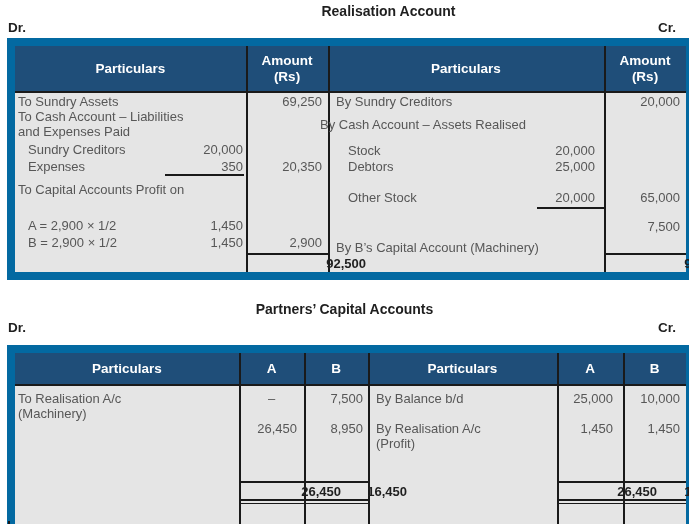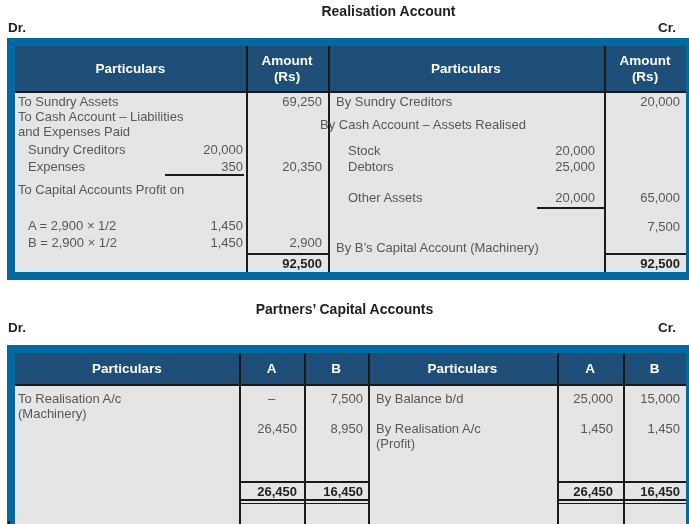--- a/index.html
+++ b/index.html
@@ -12,21 +12,21 @@
   .cr{left:0;width:676px;text-align:right;}
   .tbl{position:absolute;border:8px solid #0369a1;background:#e5e5e5;}
   .hdrband{position:absolute;left:0;top:0;width:100%;background:#1f4e79;display:flex;}
   .hcell{color:#ffffff;font-weight:bold;font-size:13.5px;text-align:center;
          display:flex;flex-direction:column;justify-content:center;line-height:16px;}
   .vline{position:absolute;top:0;width:1.5px;background:#1a1a1a;}
   .hline{position:absolute;height:1.5px;background:#1a1a1a;}
   .ln{position:absolute;white-space:nowrap;line-height:15px;font-size:13px;}
   .num{text-align:right;}
   .ctr{text-align:center;}
-  .tot{font-weight:bold;color:#1f1f1f;}
+  .tot{font-weight:bold;color:#1f1f1f;padding-left:44px;}
   .artifact{position:absolute;background:#1a1a1a;}
 </style>
 </head>
 <body>
 
 <div class="page">
 
   <div class="acct-title" style="top:3px;margin-left:44px;">Realisation Account</div>
   <div class="drcr dr" style="top:20px;">Dr.</div>
   <div class="drcr cr" style="top:20px;">Cr.</div>
@@ -68,21 +68,21 @@
     <div class="ln num" style="left:231px;top:189px;width:76px;">2,900</div>
     <div class="hline" style="left:231px;top:207px;width:82px;"></div>
     <div class="ln num tot" style="left:231px;top:210px;width:76px;">92,500</div>
 
     <div class="ln" style="left:321px;top:48px;">By Sundry Creditors</div>
     <div class="ln" style="left:305px;top:71px;">By Cash Account – Assets Realised</div>
     <div class="ln" style="left:333px;top:97px;">Stock</div>
     <div class="ln num" style="left:495px;top:97px;width:85px;">20,000</div>
     <div class="ln" style="left:333px;top:113px;">Debtors</div>
     <div class="ln num" style="left:495px;top:113px;width:85px;">25,000</div>
-    <div class="ln" style="left:333px;top:144px;">Other Assets</div>
+    <div class="ln" style="left:333px;top:144px;">Other Stock</div>
     <div class="ln num" style="left:495px;top:144px;width:85px;">20,000</div>
     <div class="hline" style="left:522px;top:161px;width:67px;"></div>
     <div class="ln" style="left:321px;top:173px;margin-top:21px;">By B’s Capital Account (Machinery)</div>
 
     <div class="ln num" style="left:589px;top:48px;width:76px;">20,000</div>
     <div class="ln num" style="left:589px;top:144px;width:76px;">65,000</div>
     <div class="ln num" style="left:589px;top:173px;width:76px;">7,500</div>
     <div class="hline" style="left:589px;top:207px;width:82px;"></div>
     <div class="ln num tot" style="left:589px;top:210px;width:76px;">92,500</div>
   </div>
@@ -112,21 +112,21 @@
     <div class="ln ctr" style="left:224px;top:38px;width:65px;">–</div>
     <div class="ln num" style="left:224px;top:68px;width:58px;">26,450</div>
     <div class="ln num" style="left:291px;top:38px;width:57px;">7,500</div>
     <div class="ln num" style="left:291px;top:68px;width:57px;">8,950</div>
 
     <div class="ln" style="left:361px;top:38px;">By Balance b/d</div>
     <div class="ln" style="left:361px;top:68px;">By Realisation A/c</div>
     <div class="ln" style="left:361px;top:83px;">(Profit)</div>
     <div class="ln num" style="left:544px;top:38px;width:54px;">25,000</div>
     <div class="ln num" style="left:544px;top:68px;width:54px;">1,450</div>
-    <div class="ln num" style="left:610px;top:38px;width:55px;">15,000</div>
+    <div class="ln num" style="left:610px;top:38px;width:55px;">10,000</div>
     <div class="ln num" style="left:610px;top:68px;width:55px;">1,450</div>
 
     <div class="hline" style="left:224px;top:128px;width:129px;"></div>
     <div class="hline" style="left:542px;top:128px;width:129px;"></div>
     <div class="ln num tot" style="left:224px;top:131px;width:58px;">26,450</div>
     <div class="ln num tot" style="left:291px;top:131px;width:57px;">16,450</div>
     <div class="ln num tot" style="left:542px;top:131px;width:56px;">26,450</div>
     <div class="ln num tot" style="left:610px;top:131px;width:55px;">16,450</div>
     <div class="hline" style="left:224px;top:146px;width:129px;"></div>
     <div class="hline" style="left:224px;top:149.5px;width:129px;"></div>

